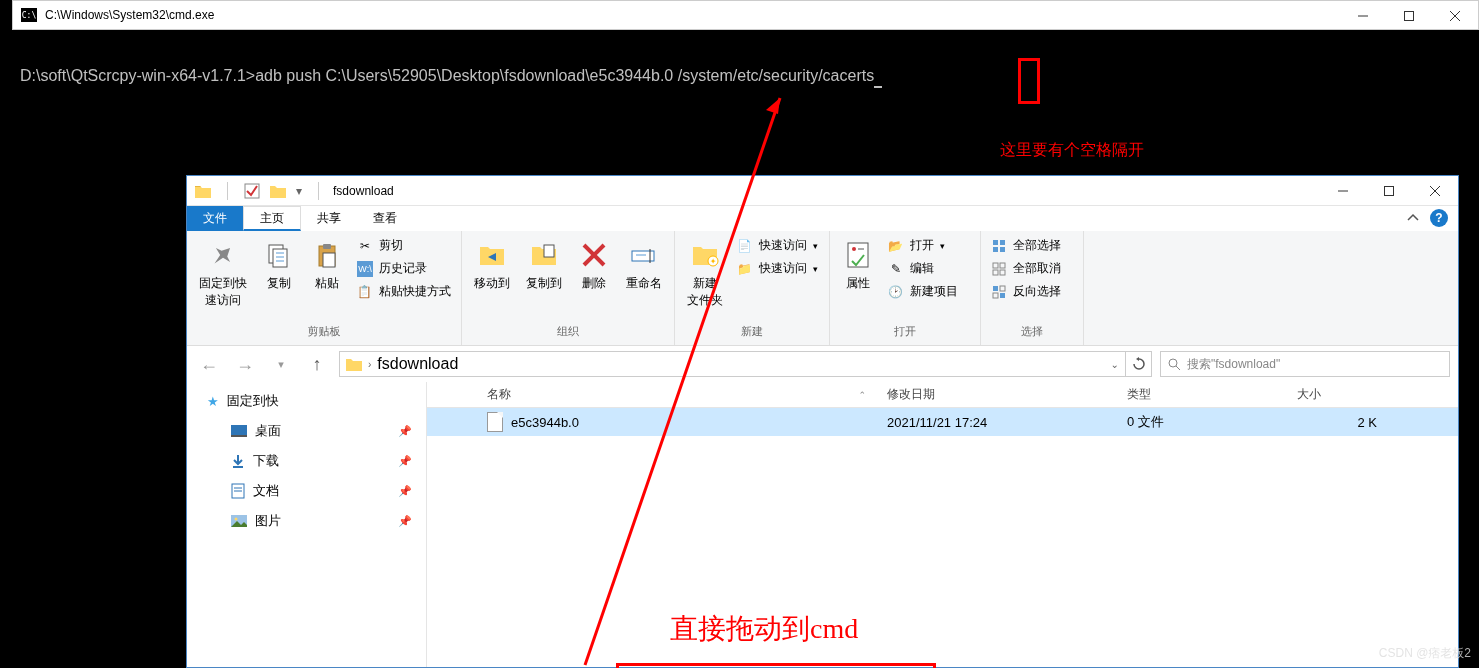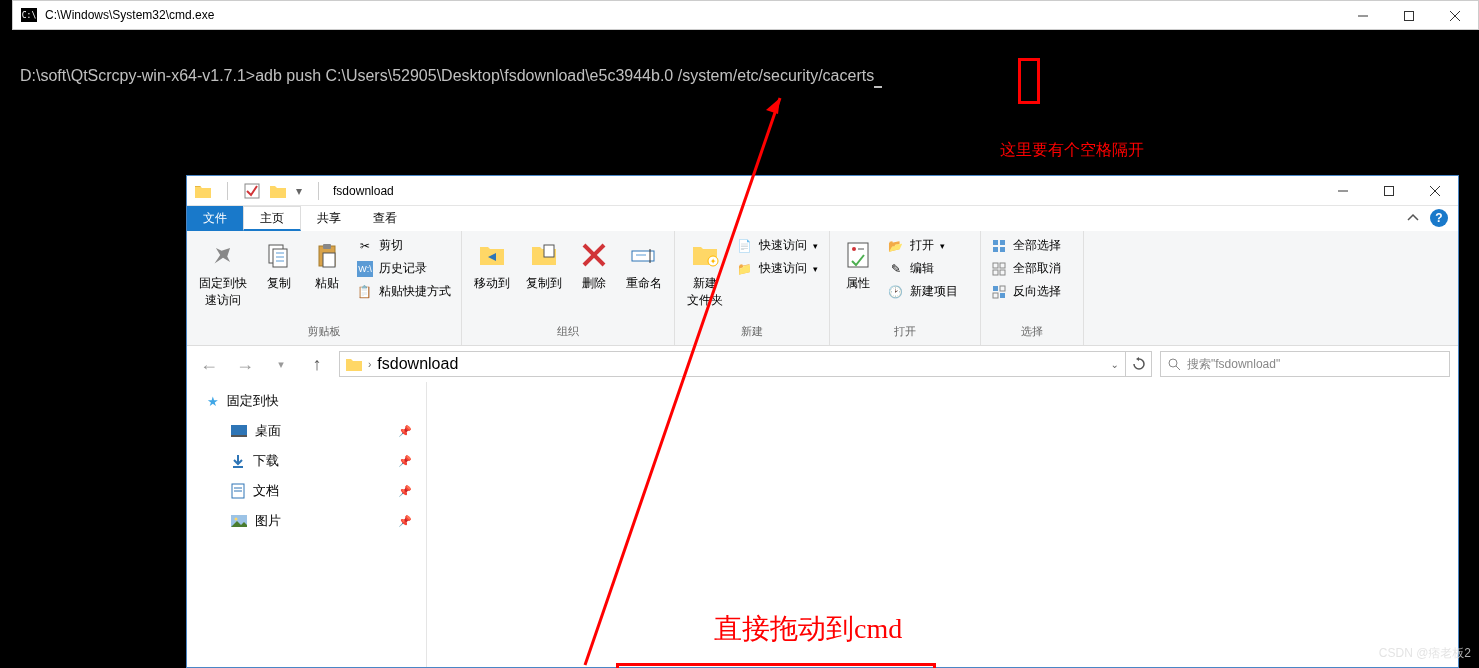--- a/index.html
+++ b/index.html
@@ -425,26 +425,46 @@
           <svg width="16" height="12">
             <rect width="16" height="12" fill="#9cc3e6"></rect>
             <circle cx="5" cy="4" r="1.5" fill="#ffd766"></circle>
             <path d="M0 12 L6 6 L10 10 L13 7 L16 10 L16 12 Z" fill="#4a7c2e"></path>
           </svg>
           <span>图片</span>
           <span class="pin">📌</span>
         </div>
     </div>
 
+    <div class="filelist">
+      <div class="fl-header">
+        <div class="fl-col" style="width:450px;padding-left:60px">
+            <span>名称</span>
+            <span style="margin-left:auto;font-size:9px;color:#888">⌃</span>
+          </div>
+        <div class="fl-col" style="width:240px">修改日期</div>
+        <div class="fl-col" style="width:170px">类型</div>
+        <div class="fl-col" style="width:100px">大小</div>
+      </div>
+      <div class="fl-row">
+        <div class="fl-cell" style="width:450px;padding-left:60px">
+            <div class="file-icon"></div>
+            <span>e5c3944b.0</span>
+          </div>
+        <div class="fl-cell" style="width:240px">2021/11/21 17:24</div>
+        <div class="fl-cell" style="width:170px">0 文件</div>
+        <div class="fl-cell" style="width:100px;justify-content:flex-end">2 K</div>
+      </div>
+    </div>
   </div>
 </div>
 
 <div class="annot-box1" style="left:1018px;top:58px;width:22px;height:46px"></div>
 <div class="annot-text" style="left:1000px;top:140px">这里要有个空格隔开</div>
 <div class="annot-box1" style="left:616px;top:663px;width:320px;height:48px"></div>
-<div class="annot-text" style="left:714px;top:610px;font-size:28px">直接拖动到cmd</div>
+<div class="annot-text" style="left:670px;top:610px;font-size:28px">直接拖动到cmd</div>
 
 <svg class="annot-arrow" style="left:540px;top:90px" width="250" height="580">
   <line x1="45" y1="575" x2="240" y2="8" stroke="#ff0000" stroke-width="3"></line>
   <polygon points="240,8 226,20 238,24" fill="#ff0000"></polygon>
 </svg>
 
 <div class="watermark">CSDN @痞老板2</div>
 
 </body></html>

